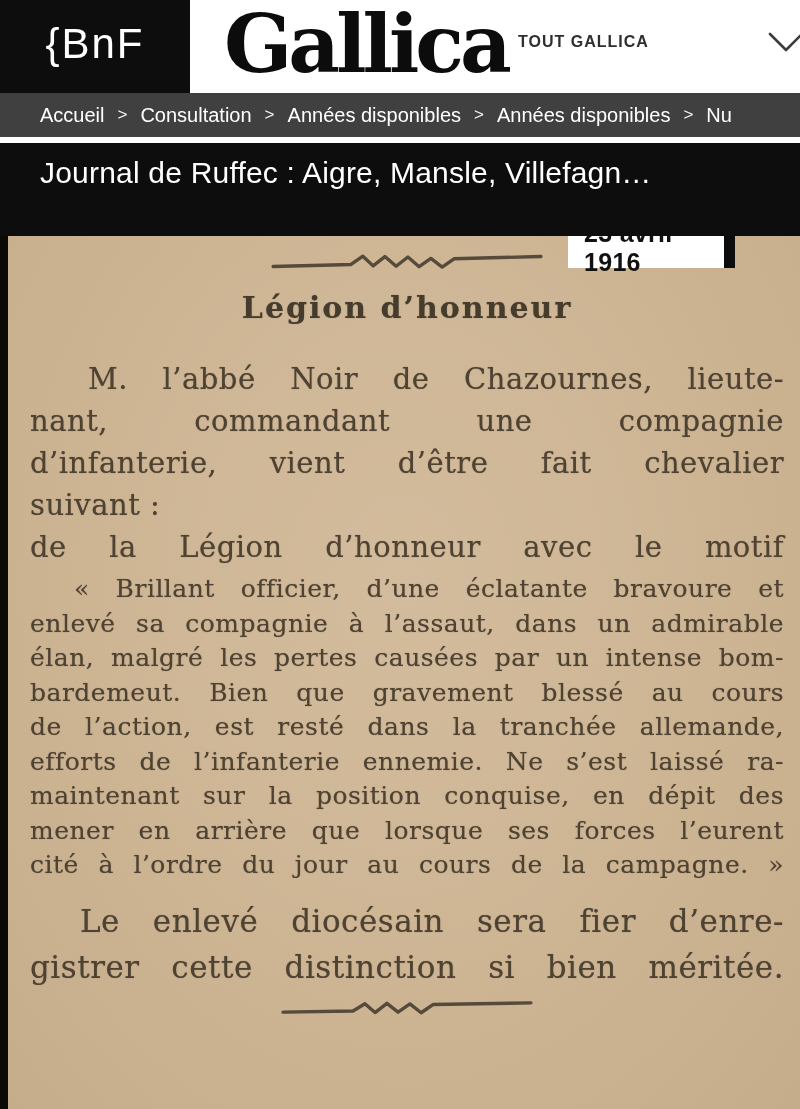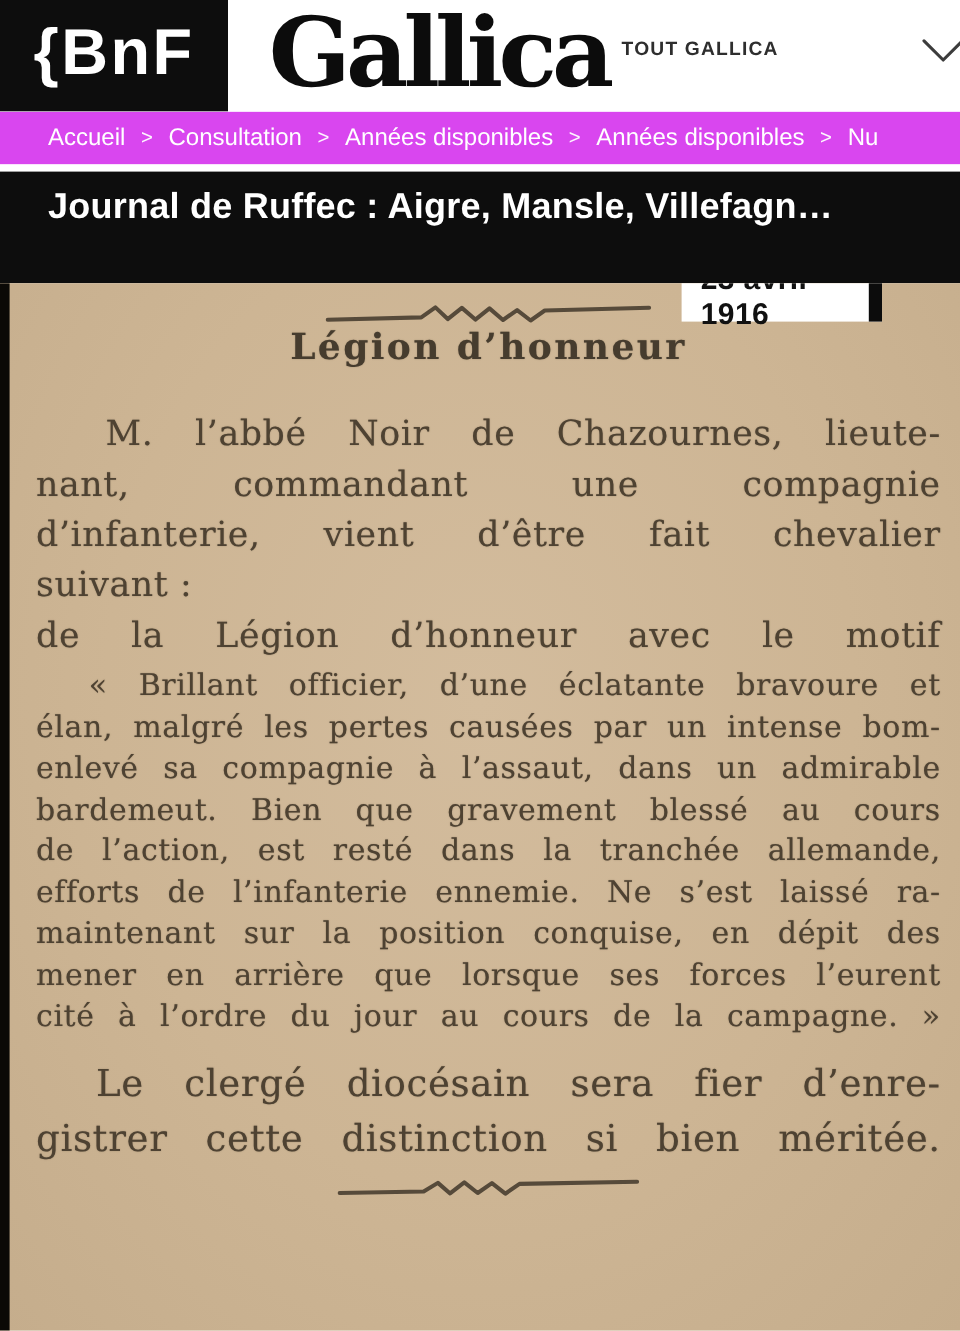--- a/index.html
+++ b/index.html
@@ -3,56 +3,56 @@
 <meta charset="utf-8">
 <style>
   * { margin:0; padding:0; box-sizing:border-box; }
   html,body { width:800px; height:1109px; overflow:hidden; background:#fff;
               font-family:"Liberation Sans", sans-serif; }
 
   
   .header { position:relative; height:93px; background:#fff; overflow:hidden; }
   .bnf-box { position:absolute; left:0; top:0; width:190px; height:93px; background:#0d0d0d;
              display:flex; align-items:center; justify-content:center; cursor:pointer; }
-  .bnf-text { color:#fff; font-size:54px; font-weight:700; letter-spacing:2px; padding-bottom:6px; }
+  .bnf-text { color:#fff; font-size:42px; font-weight:400; letter-spacing:2px; padding-bottom:6px; }
   .gallica-logo { position:absolute; left:224px; top:-6px; z-index:2;
                   font-family:"DejaVu Serif", serif; font-weight:bold; font-size:80px;
                   letter-spacing:-4px; color:#0c0c0c; line-height:100px; cursor:pointer; }
   .scope { position:absolute; left:518px; top:33px; z-index:1; font-size:16px; font-weight:bold;
            color:#2e2e2e; letter-spacing:1px; cursor:pointer; }
   .chevron { position:absolute; right:-6px; top:30px; z-index:1; cursor:pointer; }
 
   
-  .breadcrumb { height:44px; background:#d946ef; color:#fff; display:flex; align-items:center;
+  .breadcrumb { height:44px; background:#404040; color:#fff; display:flex; align-items:center;
                 gap:13px; padding-left:40px; font-size:20px; white-space:nowrap; overflow:hidden; }
   .crumb { cursor:pointer; }
   .crumb-sep { opacity:.95; font-size:17px; }
 
   .gap-strip { height:6px; background:#fff; }
 
   
   .titlebar { height:93px; background:#0d0d0d; padding:13px 20px 0 40px; }
-  .titlebar h1 { color:#fff; font-size:30px; font-weight:700; letter-spacing:.2px;
+  .titlebar h1 { color:#fff; font-size:30px; font-weight:400; letter-spacing:.2px;
                  white-space:nowrap; overflow:hidden; }
 
   
   .scan { position:relative; height:873px; overflow:hidden;
           background:radial-gradient(ellipse at 50% 40%, #d3bc9d 0%, #cdb594 55%, #c5ad8c 100%); }
   .film-edge { position:absolute; left:0; top:0; width:8px; height:100%; background:#0b0906; }
   .date-badge { position:absolute; top:-8px; left:568px; height:40px; width:167px; background:#fff;
                 border-right:11px solid #0c0c0c; display:flex; align-items:center; z-index:5;
                 padding-left:16px; font-size:25px; font-weight:bold; color:#111; letter-spacing:.3px; }
 
   .scan-content { position:relative; padding:14px 16px 0 30px; height:100%;
                   font-family:"DejaVu Serif", serif; color:#4e4232;
                   text-shadow:0 0 1px rgba(78,66,50,.55); }
   .ornament { display:block; margin:0 auto; }
   .ornament.top { transform:rotate(-1.5deg); }
   .ornament.bottom { margin-top:8px; transform:rotate(-1deg); }
-  .headline { text-align:center; font-weight:bold; font-size:30px;
+  .headline { margin-top:18px; text-align:center; font-weight:bold; font-size:30px;
               letter-spacing:2px; line-height:36px; color:#463c2e; }
 
   .para { text-align:justify; }
   .p1 { margin-top:21px; font-size:29px; line-height:42px; }
   .p2 { margin-top:4px;  font-size:25px; line-height:34.5px; }
   .p3 { margin-top:15px; font-size:31px; line-height:46px; }
   .line { display:block; letter-spacing:.5px; }
   .jline { text-align:justify; text-align-last:justify; }
   .ind1 { padding-left:58px;margin-top:32px; }
   .ind2 { padding-left:44px; }
@@ -107,32 +107,32 @@
     <div class="para p1">
       <span class="line jline ind1">M. l’abbé Noir de Chazournes, lieute-</span>
       <span class="line jline">nant, commandant une compagnie</span>
       <span class="line jline">d’infanterie, vient d’être fait chevalier</span>
       <span class="line">suivant :</span>
       <span class="line jline">de la Légion d’honneur avec le motif</span>
     </div>
 
     <div class="para p2">
       <span class="line jline ind2">« Brillant officier, d’une éclatante bravoure et</span>
+      <span class="line jline">enlevé sa compagnie à l’assaut, dans un admirable</span>
       <span class="line jline">élan, malgré les pertes causées par un intense bom-</span>
-      <span class="line jline">enlevé sa compagnie à l’assaut, dans un admirable</span>
       <span class="line jline">bardemeut. Bien que gravement blessé au cours</span>
       <span class="line jline">de l’action, est resté dans la tranchée allemande,</span>
       <span class="line jline">efforts de l’infanterie ennemie. Ne s’est laissé ra-</span>
       <span class="line jline">maintenant sur la position conquise, en dépit des</span>
       <span class="line jline">mener en arrière que lorsque ses forces l’eurent</span>
       <span class="line jline">cité à l’ordre du jour au cours de la campagne. »</span>
     </div>
 
     <div class="para p3">
-      <span class="line jline ind3">Le clergé diocésain sera fier d’enre-</span>
+      <span class="line jline ind3">Le enlevé diocésain sera fier d’enre-</span>
       <span class="line jline">gistrer cette distinction si bien méritée.</span>
     </div>
 
     <svg class="ornament bottom" width="252" height="20" viewBox="0 0 252 20">
       <path d="M2,12 H72 l12,-7 l10,9 l12,-9 l11,9 l12,-8 l11,9 l12,-8 H250" fill="none" stroke="#564a3a" stroke-width="3.4" stroke-linejoin="round" stroke-linecap="round"></path>
     </svg>
 
   </div>
 </div>
 

